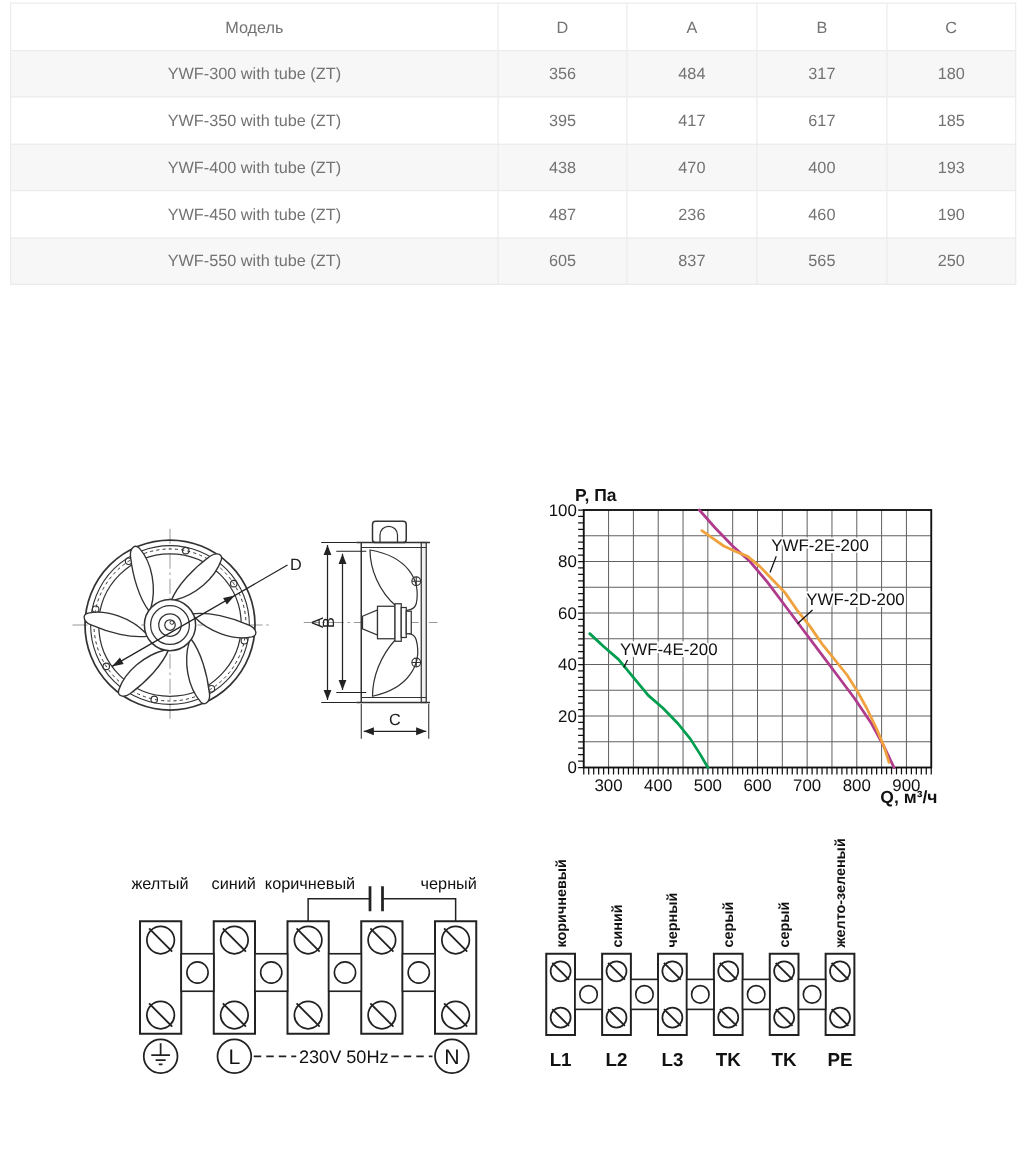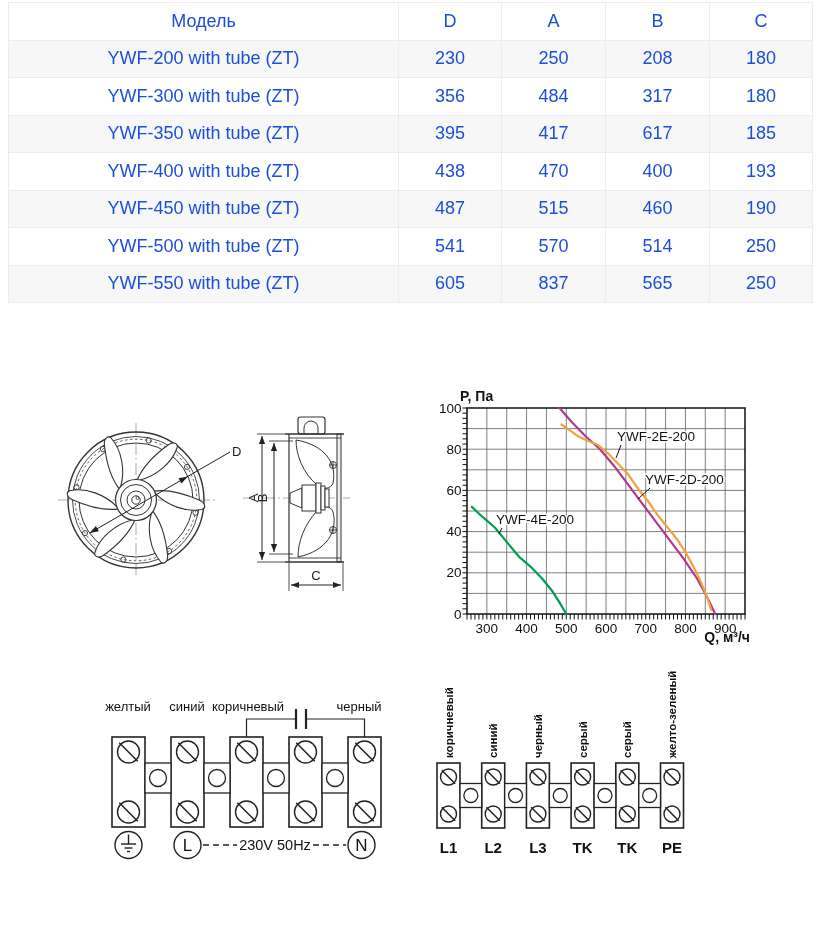--- a/index.html
+++ b/index.html
@@ -1,19 +1,19 @@
 <!DOCTYPE html>
 <html><head>
 <meta charset="utf-8">
 <style>
   html,body{margin:0;padding:0;background:#fff;}
   .page{position:relative;width:820px;height:925px;background:#fff;overflow:hidden;
         font-family:"Liberation Sans",sans-serif;}
   table.dims{position:absolute;left:8px;top:2px;width:804px;border-collapse:collapse;
-        color:#1d4ed8;font-size:18px;table-layout:fixed;}
+        color:#737373;font-size:13px;table-layout:fixed;}
   table.dims th,table.dims td{border:1px solid #ececec;height:36.5px;text-align:center;
         font-weight:400;padding:0;background-clip:padding-box;}
   table.dims thead tr{background:#fff;}
   table.dims tbody tr:nth-child(odd){background:#f7f7f7;}
   table.dims tbody tr:nth-child(even){background:#fff;}
   .svgabs{position:absolute;}
   svg text{font-family:"Liberation Sans",sans-serif;fill:#111;}
   .dimtext{font-size:13px;fill:#222;}
 </style>
 </head>
@@ -32,27 +32,20 @@
     <thead>
         <tr>
           <th>Модель</th>
           <th>D</th>
           <th>A</th>
           <th>B</th>
           <th>C</th>
         </tr>
       </thead>
     <tbody>
-        <tr>
-          <td>YWF-200 with tube (ZT)</td>
-          <td>230</td>
-          <td>250</td>
-          <td>208</td>
-          <td>180</td>
-        </tr>
         <tr>
           <td>YWF-300 with tube (ZT)</td>
           <td>356</td>
           <td>484</td>
           <td>317</td>
           <td>180</td>
         </tr>
         <tr>
           <td>YWF-350 with tube (ZT)</td>
           <td>395</td>
@@ -63,30 +56,23 @@
         <tr>
           <td>YWF-400 with tube (ZT)</td>
           <td>438</td>
           <td>470</td>
           <td>400</td>
           <td>193</td>
         </tr>
         <tr>
           <td>YWF-450 with tube (ZT)</td>
           <td>487</td>
-          <td>515</td>
+          <td>236</td>
           <td>460</td>
           <td>190</td>
-        </tr>
-        <tr>
-          <td>YWF-500 with tube (ZT)</td>
-          <td>541</td>
-          <td>570</td>
-          <td>514</td>
-          <td>250</td>
         </tr>
         <tr>
           <td>YWF-550 with tube (ZT)</td>
           <td>605</td>
           <td>837</td>
           <td>565</td>
           <td>250</td>
         </tr>
       </tbody>
   </table>

